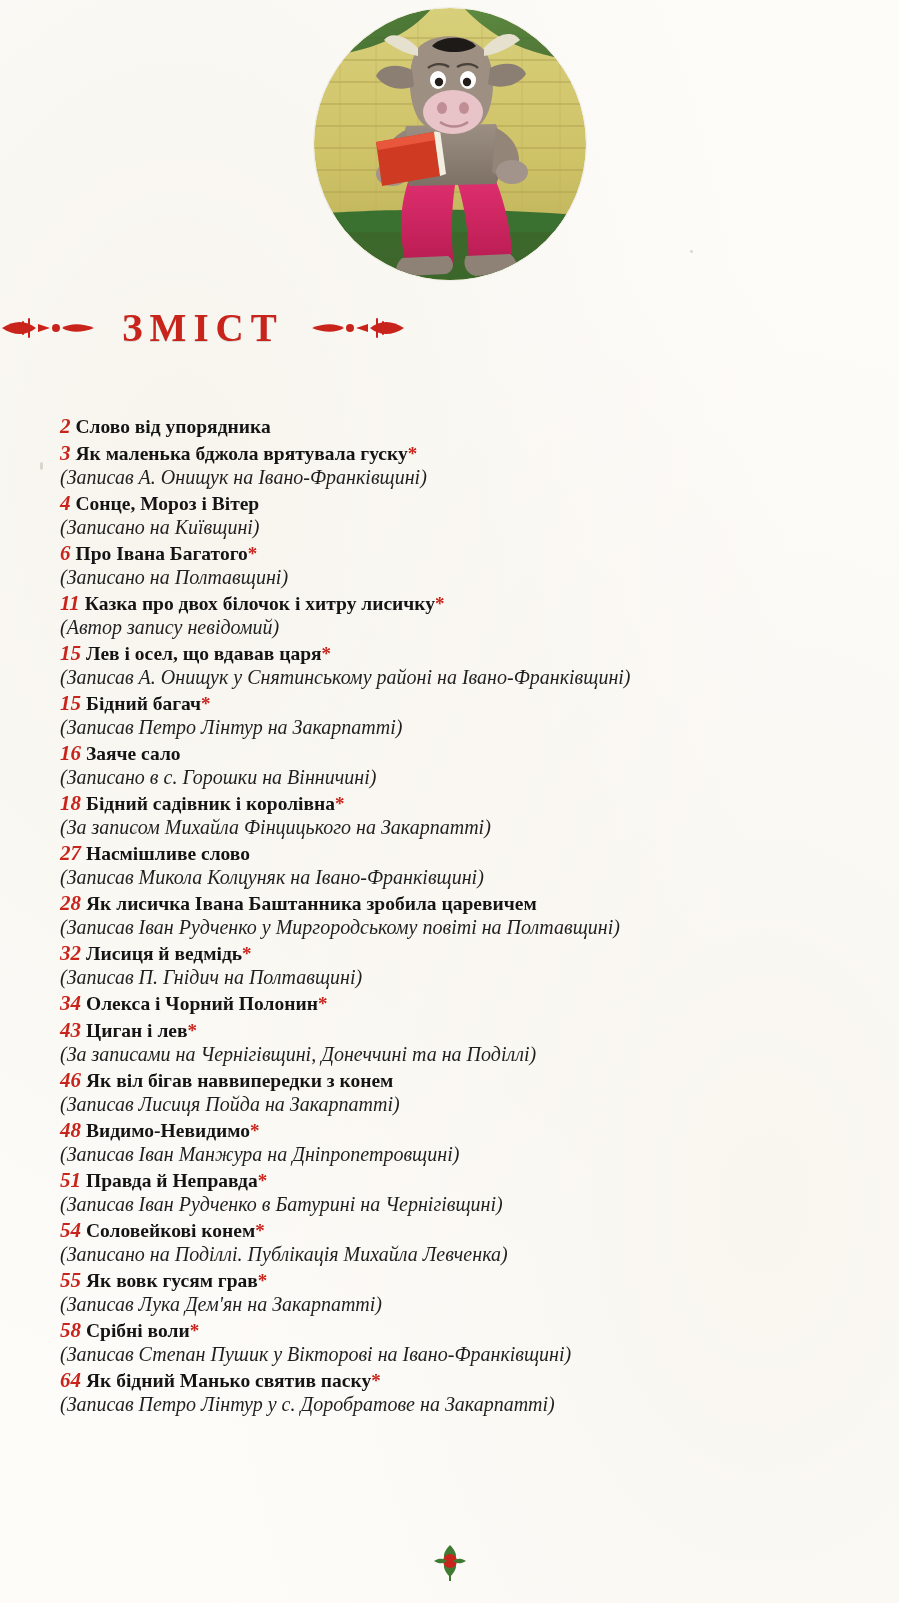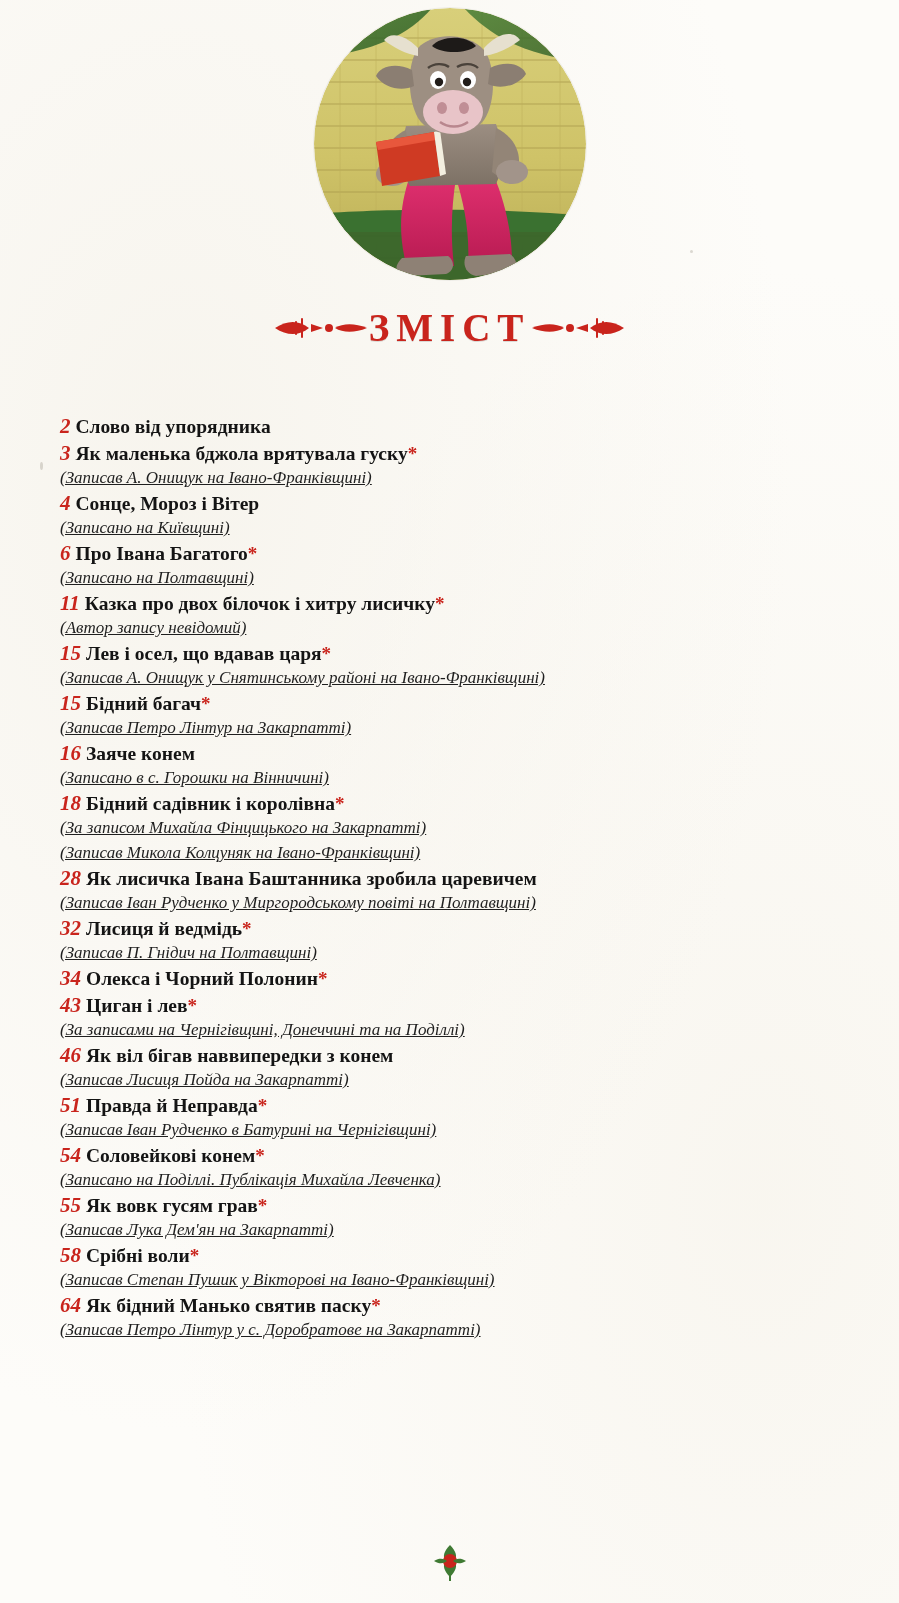--- a/index.html
+++ b/index.html
@@ -43,21 +43,21 @@
   }
   .illus svg { display: block; }
 
   
   .title-row {
     position: absolute;
     top: 308px;
     left: 0; right: 0;
     display: flex;
     align-items: center;
-    justify-content: center;
+    gap: 26px;
   }
   .orn {
     width: 96px;
     height: 26px;
     display: block;
   }
   .zmist {
     font-family: "Liberation Serif", serif;
     font-weight: bold;
     font-size: 39px;
@@ -91,26 +91,25 @@
     font-weight: bold;
     font-size: 21px;
     margin-right: 5px;
   }
   .star {
     color: #c9241c;
     font-weight: bold;
     font-size: 19px;
   }
   .line-sub {
-    font-size: 17px;
+    font-size: 20px;
     font-style: italic;
     line-height: 23px;
     color: #1f1f1f;
     white-space: nowrap;
-    text-decoration: underline;
   }
 
   
   .footer-orn {
     position: absolute;
     left: 0; right: 0;
     bottom: 20px;
     display: flex;
     justify-content: center;
   }
@@ -278,48 +277,53 @@
       </div>
       <div class="entry">
         <div class="line-main"><span class="pg">15</span><span>Лев і осел, що вдавав царя</span><span class="star">*</span></div>
         <div class="line-sub">(Записав А. Онищук у Снятинському районі на Івано-Франківщині)</div>
       </div>
       <div class="entry">
         <div class="line-main"><span class="pg">15</span><span>Бідний багач</span><span class="star">*</span></div>
         <div class="line-sub">(Записав Петро Лінтур на Закарпатті)</div>
       </div>
       <div class="entry">
-        <div class="line-main"><span class="pg">16</span><span>Заяче конем</span></div>
+        <div class="line-main"><span class="pg">16</span><span>Заяче сало</span></div>
         <div class="line-sub">(Записано в с. Горошки на Вінничині)</div>
       </div>
       <div class="entry">
         <div class="line-main"><span class="pg">18</span><span>Бідний садівник і королівна</span><span class="star">*</span></div>
         <div class="line-sub">(За записом Михайла Фінцицького на Закарпатті)</div>
       </div>
       <div class="entry">
+        <div class="line-main"><span class="pg">27</span><span>Насмішливе слово</span></div>
         <div class="line-sub">(Записав Микола Колцуняк на Івано-Франківщині)</div>
       </div>
       <div class="entry">
         <div class="line-main"><span class="pg">28</span><span>Як лисичка Івана Баштанника зробила царевичем</span></div>
         <div class="line-sub">(Записав Іван Рудченко у Миргородському повіті на Полтавщині)</div>
       </div>
       <div class="entry">
         <div class="line-main"><span class="pg">32</span><span>Лисиця й ведмідь</span><span class="star">*</span></div>
         <div class="line-sub">(Записав П. Гнідич на Полтавщині)</div>
       </div>
       <div class="entry">
         <div class="line-main"><span class="pg">34</span><span>Олекса і Чорний Полонин</span><span class="star">*</span></div>
       </div>
       <div class="entry">
         <div class="line-main"><span class="pg">43</span><span>Циган і лев</span><span class="star">*</span></div>
         <div class="line-sub">(За записами на Чернігівщині, Донеччині та на Поділлі)</div>
       </div>
       <div class="entry">
         <div class="line-main"><span class="pg">46</span><span>Як віл бігав наввипередки з конем</span></div>
         <div class="line-sub">(Записав Лисиця Пойда на Закарпатті)</div>
+      </div>
+      <div class="entry">
+        <div class="line-main"><span class="pg">48</span><span>Видимо-Невидимо</span><span class="star">*</span></div>
+        <div class="line-sub">(Записав Іван Манжура на Дніпропетровщині)</div>
       </div>
       <div class="entry">
         <div class="line-main"><span class="pg">51</span><span>Правда й Неправда</span><span class="star">*</span></div>
         <div class="line-sub">(Записав Іван Рудченко в Батурині на Чернігівщині)</div>
       </div>
       <div class="entry">
         <div class="line-main"><span class="pg">54</span><span>Соловейкові конем</span><span class="star">*</span></div>
         <div class="line-sub">(Записано на Поділлі. Публікація Михайла Левченка)</div>
       </div>
       <div class="entry">

